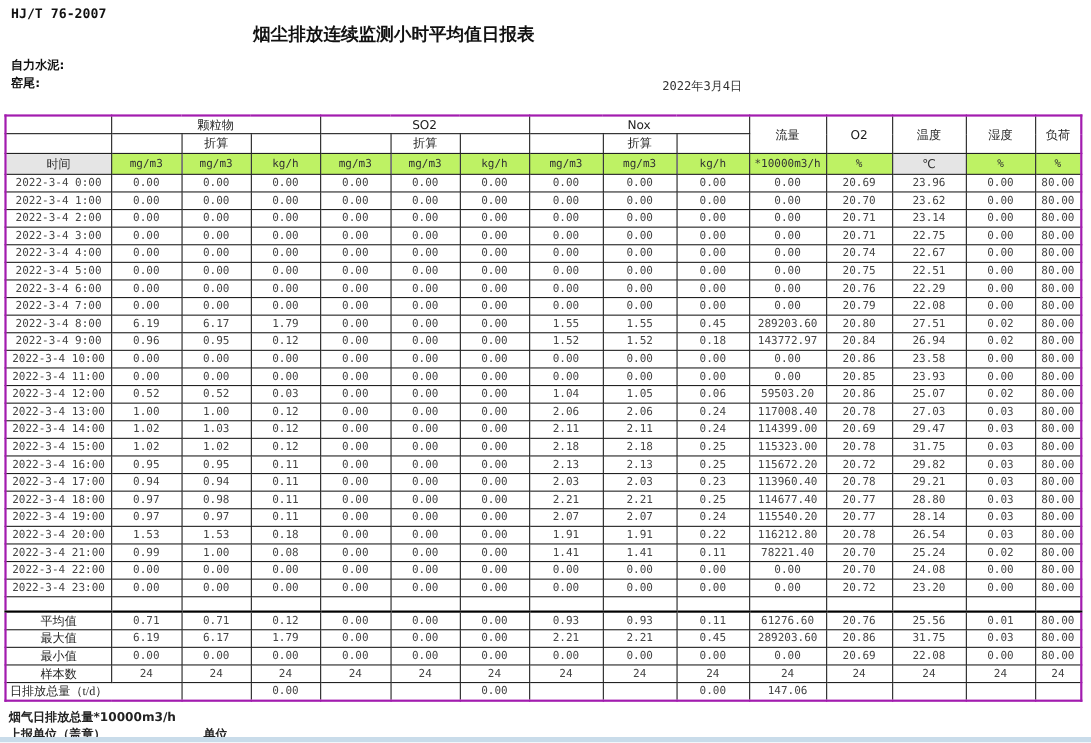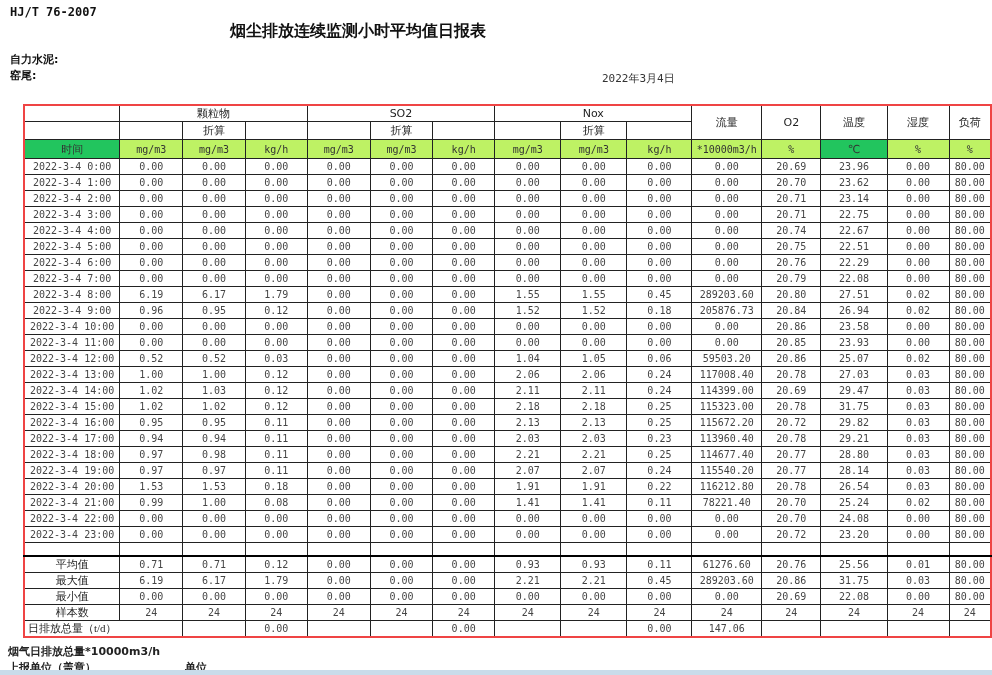--- a/index.html
+++ b/index.html
@@ -6,29 +6,29 @@
   body{width:992px;height:675px;background:#ffffff;position:relative;overflow:hidden;
        font-family:"DejaVu Sans Mono","Liberation Mono",monospace;}
   .std-code{position:absolute;left:10px;top:5px;font-weight:bold;font-size:12px;color:#111;}
   .title{position:absolute;left:0;top:21px;width:716px;text-align:center;font-weight:bold;
          font-size:16px;color:#111;font-family:"DejaVu Sans",sans-serif;}
   .company{position:absolute;left:10px;top:52px;font-weight:bold;font-size:11px;color:#111;
            font-family:"DejaVu Sans",sans-serif;}
   .location{position:absolute;left:10px;top:68px;font-weight:bold;font-size:11px;color:#111;
            font-family:"DejaVu Sans",sans-serif;}
   .date{position:absolute;left:602px;top:71px;font-size:11px;color:#333;}
-  table{position:absolute;left:23px;top:104px;border-collapse:collapse;table-layout:fixed;
-        border:2px solid #ef4444;}
+  table{position:absolute;left:4px;top:104px;border-collapse:collapse;table-layout:fixed;
+        border:2px solid #a21caf;}
   td,th{border:1px solid #222;padding:0;text-align:center;vertical-align:middle;
         font-weight:normal;font-size:10px;color:#454545;white-space:nowrap;overflow:hidden;}
   .h-cn{font-size:11px;color:#1f1f1f;font-family:"DejaVu Sans",sans-serif;}
   .gh td,.gh th{height:13px;}
   .sh td,.sh th{height:17px;}
   .unit-row th{height:18px;background:#bef264;color:#333;}
-  .unit-row .h-cn{background:#22c55e;}
+  .unit-row .h-cn{background:#e5e5e5;}
   tbody td{height:15px;}
   .blank-row td{height:12px;}
   .summary-body tr:first-child td,.summary-body tr:first-child th{border-top:2px solid #000;}
   .sum-label{font-size:11px;color:#1f1f1f;font-family:Liberation Sans, sans-serif;}
   .total-row .label-left{text-align:left;padding-left:3px;font-size:11px;color:#1f1f1f;
         font-family:Liberation Serif, serif;}
   .f1{position:absolute;left:8px;top:644px;font-weight:bold;font-size:11px;color:#222;
       font-family:"DejaVu Sans",sans-serif;}
   .f2{position:absolute;left:8px;top:660px;font-weight:bold;font-size:11px;color:#222;
       font-family:"DejaVu Sans",sans-serif;}
@@ -263,21 +263,21 @@
         <td>2022-3-4 9:00</td>
         <td>0.96</td>
         <td>0.95</td>
         <td>0.12</td>
         <td>0.00</td>
         <td>0.00</td>
         <td>0.00</td>
         <td>1.52</td>
         <td>1.52</td>
         <td>0.18</td>
-        <td>205876.73</td>
+        <td>143772.97</td>
         <td>20.84</td>
         <td>26.94</td>
         <td>0.02</td>
         <td>80.00</td>
       </tr>
       <tr>
         <td>2022-3-4 10:00</td>
         <td>0.00</td>
         <td>0.00</td>
         <td>0.00</td>

